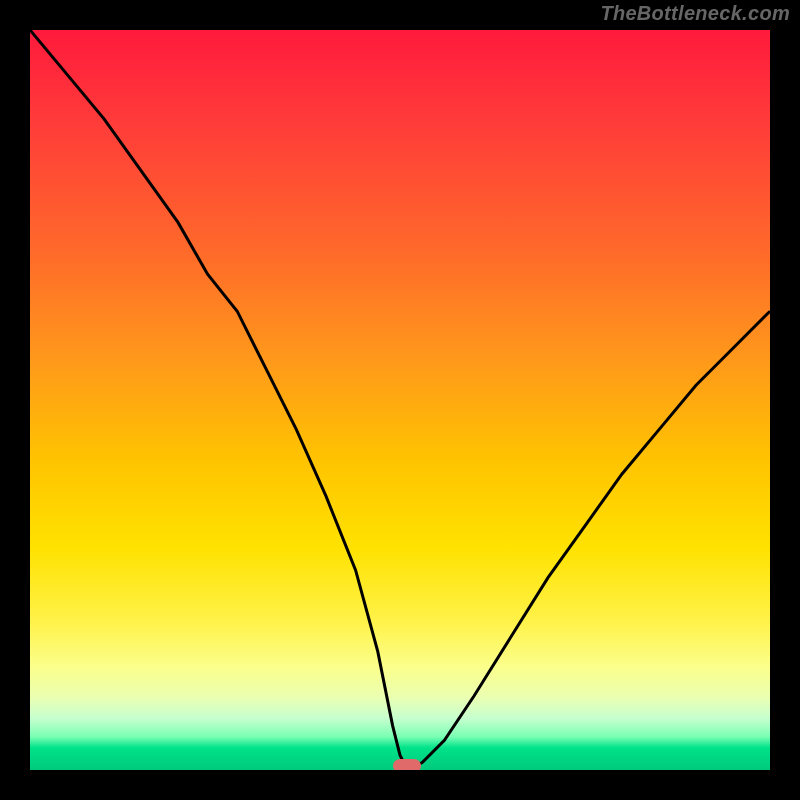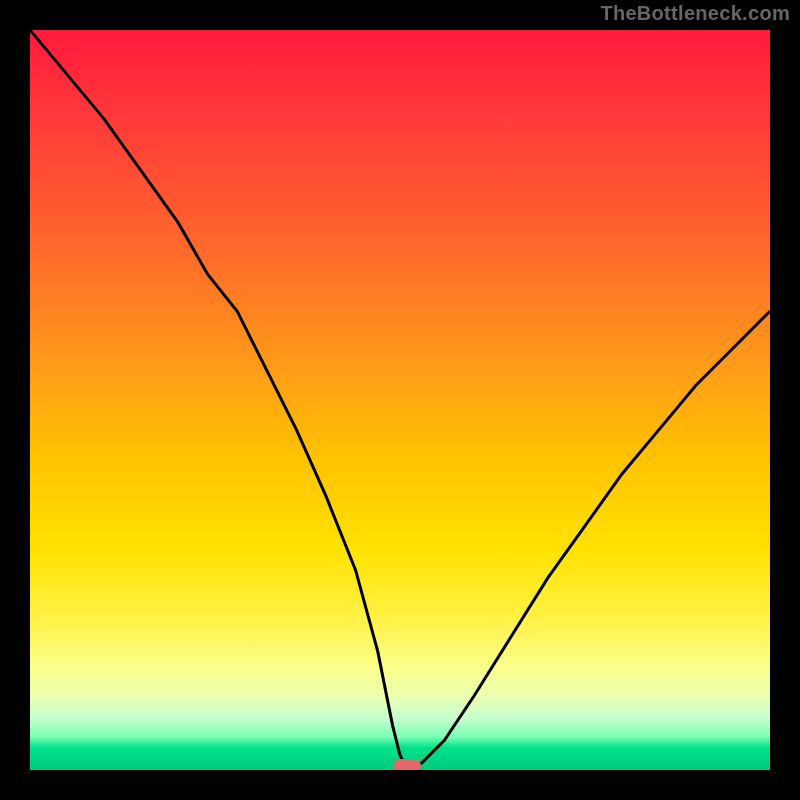--- a/index.html
+++ b/index.html
@@ -9,20 +9,21 @@
     height: 800px;
     background: #000;
     font-family: Arial, Helvetica, sans-serif;
     overflow: hidden;
   }
   .frame {
     position: relative;
     width: 800px;
     height: 800px;
     background: #000;
+    font-style: italic;
   }
   .watermark {
     position: absolute;
     top: 2px;
     right: 10px;
     color: #666;
     font-size: 20px;
     font-weight: 600;
     letter-spacing: 0.3px;
     z-index: 3;

